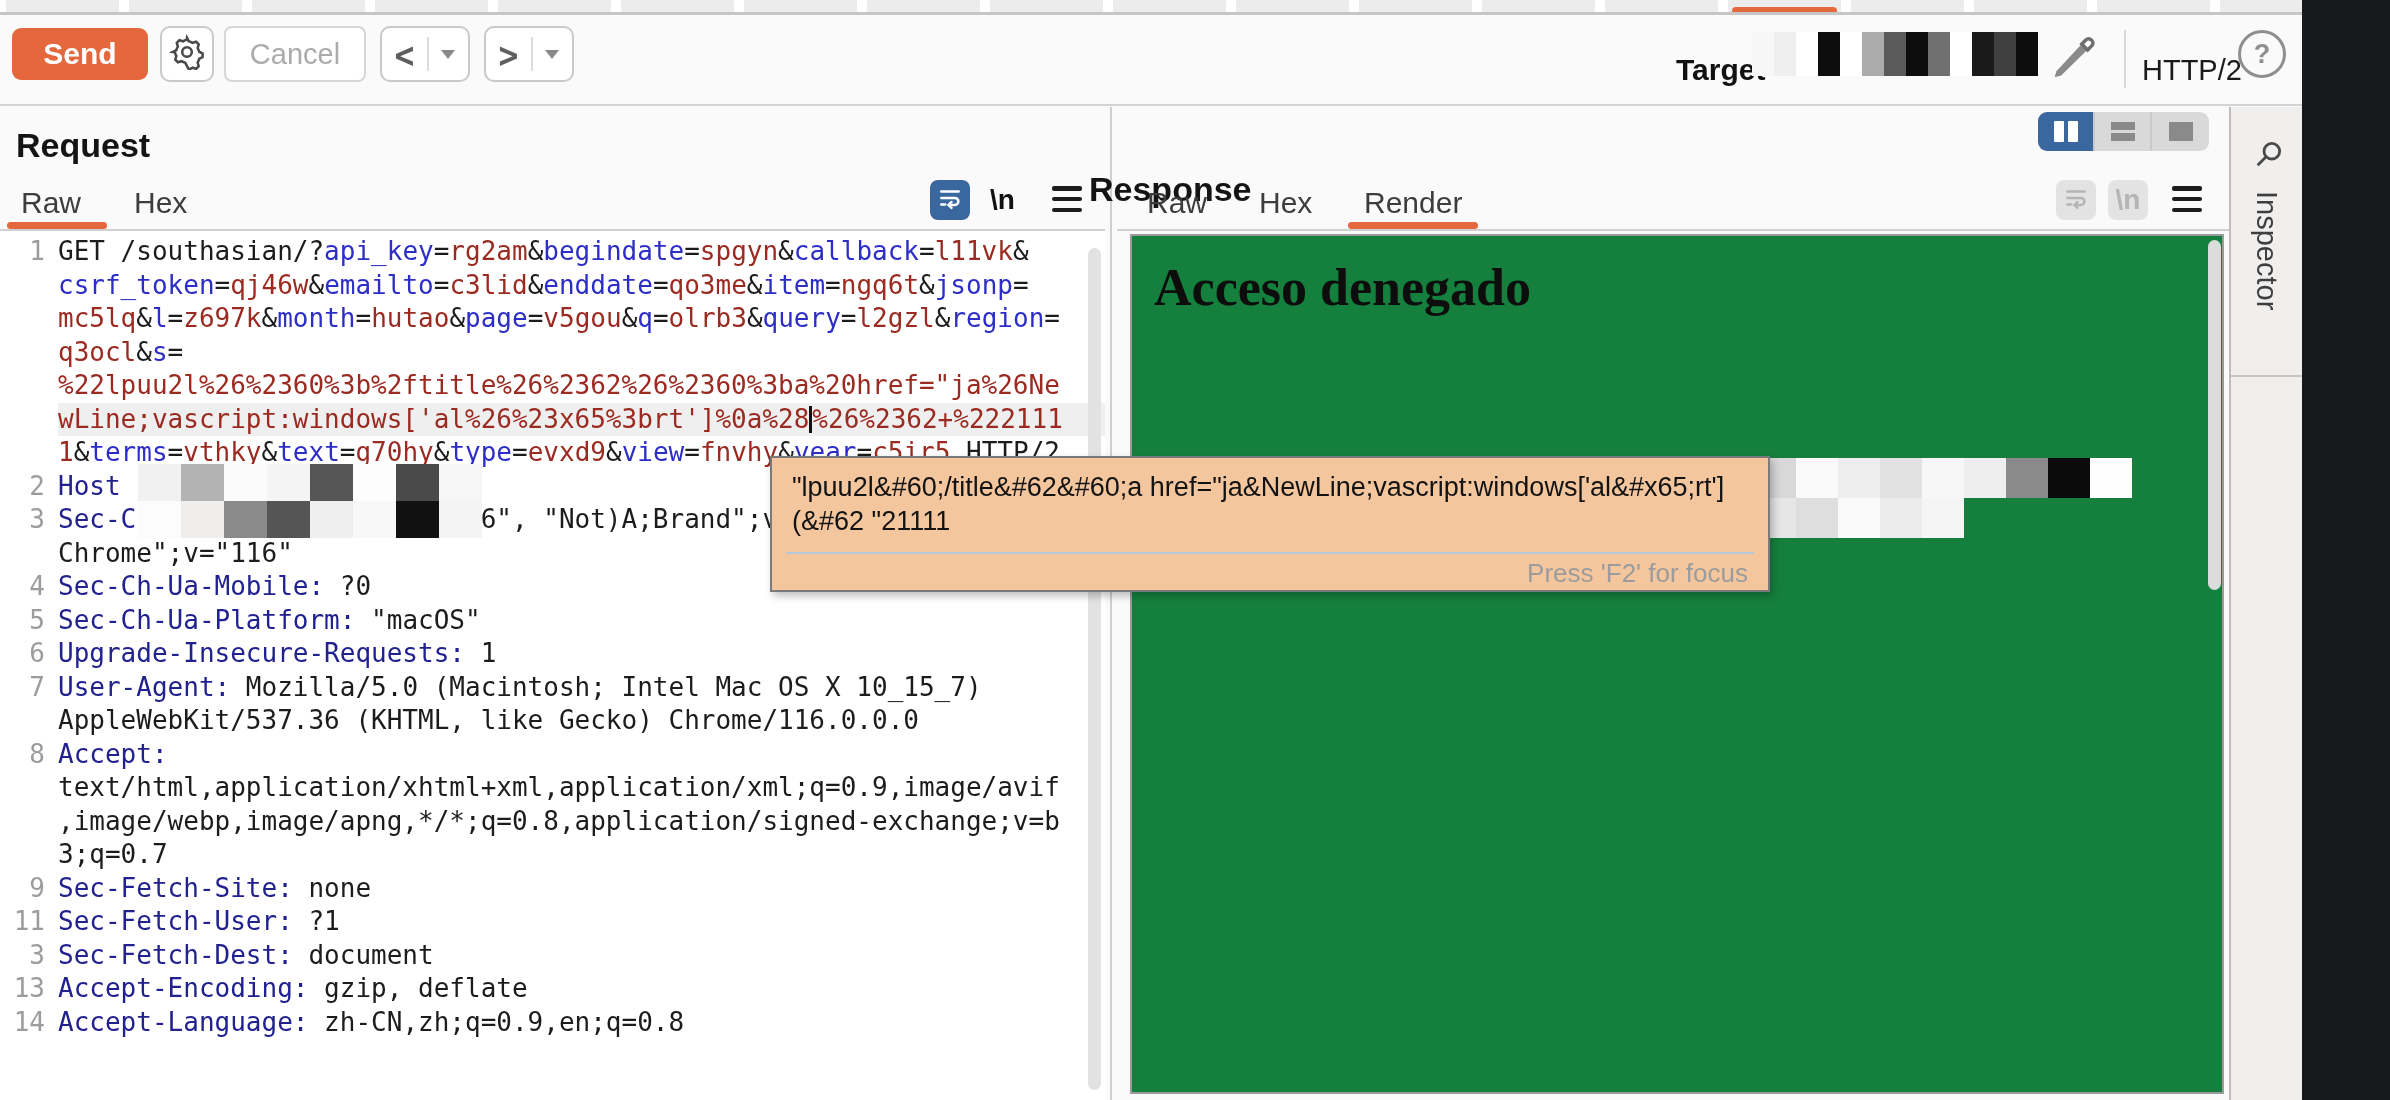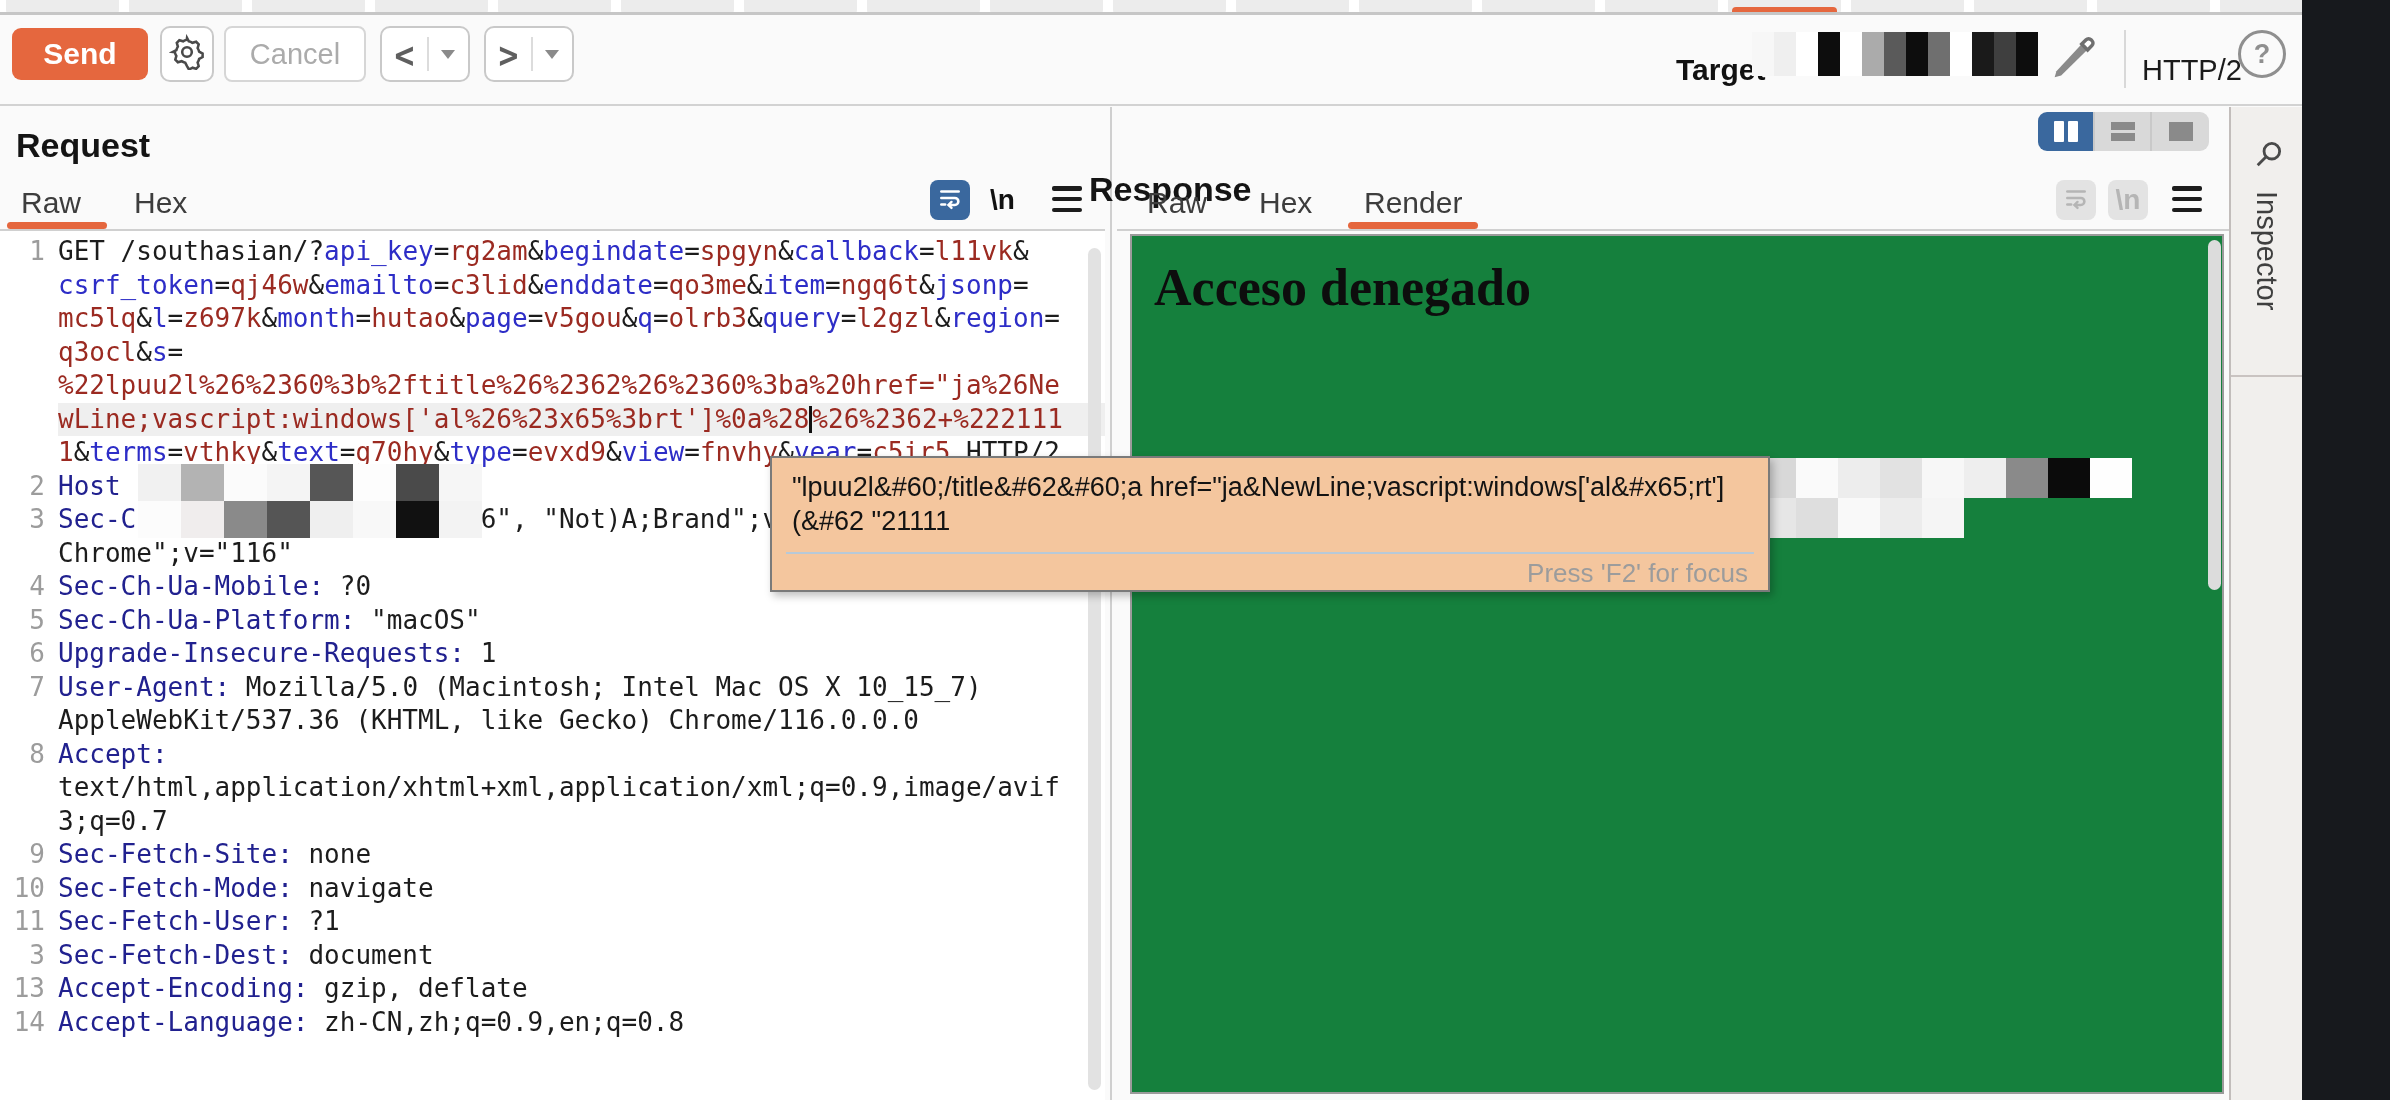--- a/index.html
+++ b/index.html
@@ -242,23 +242,23 @@
       <div class="row"><span class="gut">2</span><span class="txt"><span class="c-n">Host</span></span></div>
       <div class="row"><span class="gut">3</span><span class="txt"><span class="c-n">Sec-Ch-Ua: </span><span class="c-k">"Chromium";v="116", "Not)A;Brand";v="24", "Google </span></span></div>
       <div class="row"><span class="gut"></span><span class="txt"><span class="c-k">Chrome";v="116"</span></span></div>
       <div class="row"><span class="gut">4</span><span class="txt"><span class="c-n">Sec-Ch-Ua-Mobile: </span><span class="c-k">?0</span></span></div>
       <div class="row"><span class="gut">5</span><span class="txt"><span class="c-n">Sec-Ch-Ua-Platform: </span><span class="c-k">"macOS"</span></span></div>
       <div class="row"><span class="gut">6</span><span class="txt"><span class="c-n">Upgrade-Insecure-Requests: </span><span class="c-k">1</span></span></div>
       <div class="row"><span class="gut">7</span><span class="txt"><span class="c-n">User-Agent: </span><span class="c-k">Mozilla/5.0 (Macintosh; Intel Mac OS X 10_15_7)</span></span></div>
       <div class="row"><span class="gut"></span><span class="txt"><span class="c-k">AppleWebKit/537.36 (KHTML, like Gecko) Chrome/116.0.0.0</span></span></div>
       <div class="row"><span class="gut">8</span><span class="txt"><span class="c-n">Accept:</span></span></div>
       <div class="row"><span class="gut"></span><span class="txt"><span class="c-k">text/html,application/xhtml+xml,application/xml;q=0.9,image/avif</span></span></div>
+      <div class="row"><span class="gut"></span><span class="txt"><span class="c-k">,image/webp,image/apng,*/*;q=0.8,application/signed-exchange;v=b</span></span></div>
       <div class="row"><span class="gut"></span><span class="txt"><span class="c-k">3;q=0.7</span></span></div>
       <div class="row"><span class="gut">9</span><span class="txt"><span class="c-n">Sec-Fetch-Site: </span><span class="c-k">none</span></span></div>
-      <div class="row"><span class="gut">10</span><span class="txt"><span class="c-n">Sec-Fetch-Mode: </span><span class="c-k">navigate</span></span></div>
       <div class="row"><span class="gut">11</span><span class="txt"><span class="c-n">Sec-Fetch-User: </span><span class="c-k">?1</span></span></div>
       <div class="row"><span class="gut">3</span><span class="txt"><span class="c-n">Sec-Fetch-Dest: </span><span class="c-k">document</span></span></div>
       <div class="row"><span class="gut">13</span><span class="txt"><span class="c-n">Accept-Encoding: </span><span class="c-k">gzip, deflate</span></span></div>
       <div class="row"><span class="gut">14</span><span class="txt"><span class="c-n">Accept-Language: </span><span class="c-k">zh-CN,zh;q=0.9,en;q=0.8</span></span></div>
     </div>
   <div class="vscroll" style="left:1088px; top:248px; width:13px; height:842px;"></div>
 
   <div class="redact" style="left:138px; top:464px; width:344px; height:74px;">
     <span class="rb" style="width:43px;height:37px;background:#f1f1f1"></span>
     <span class="rb" style="width:43px;height:37px;background:#b3b3b3"></span>

